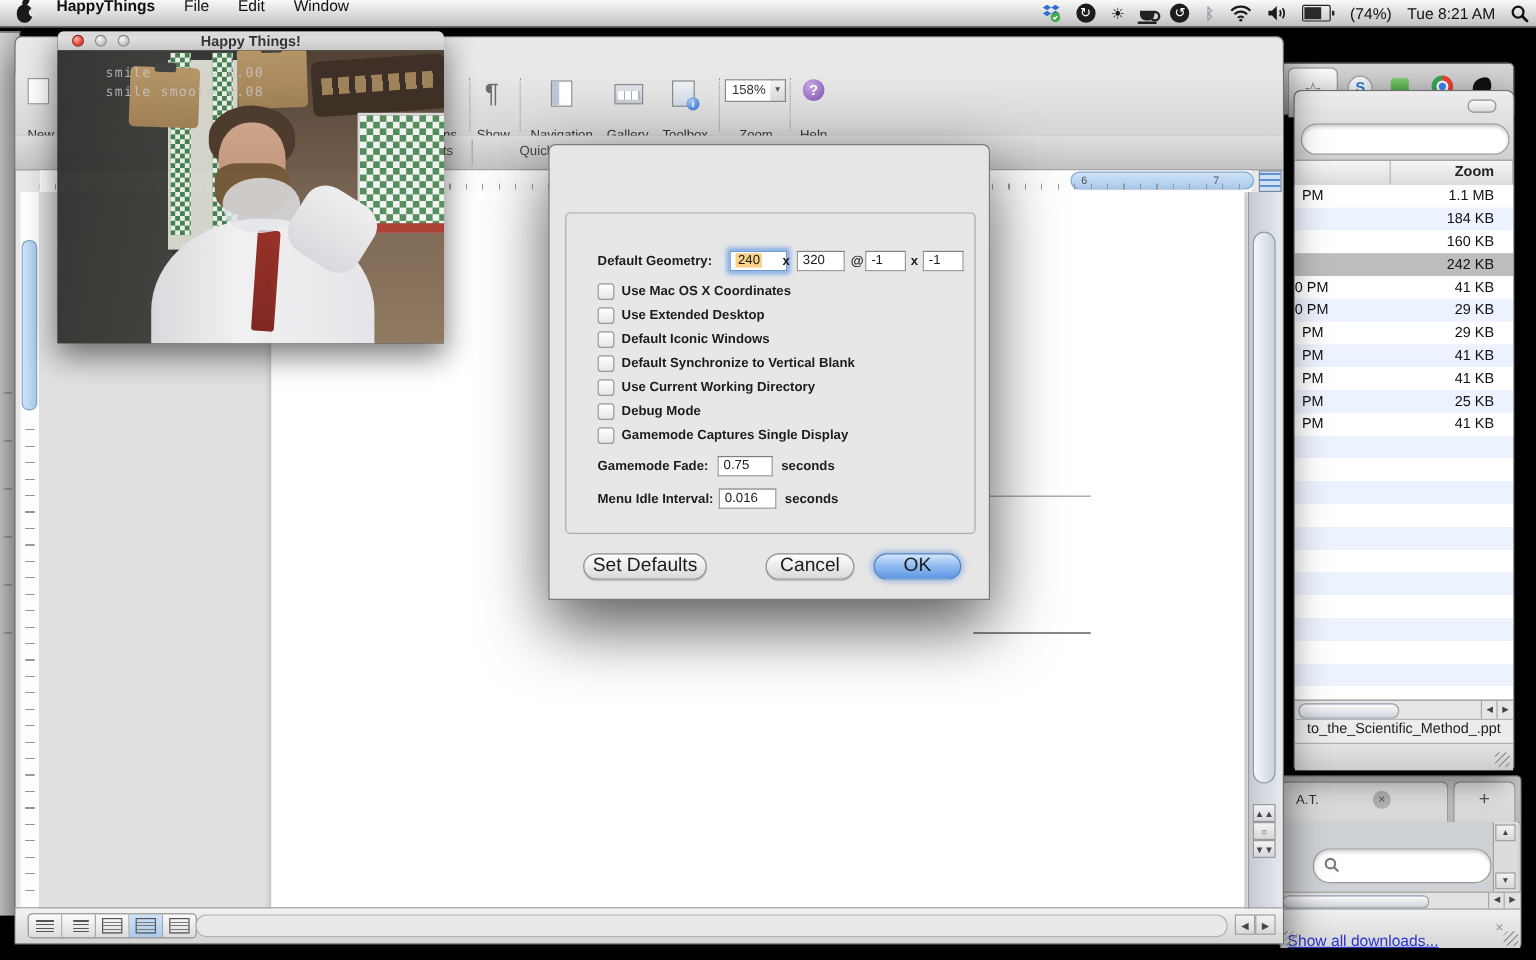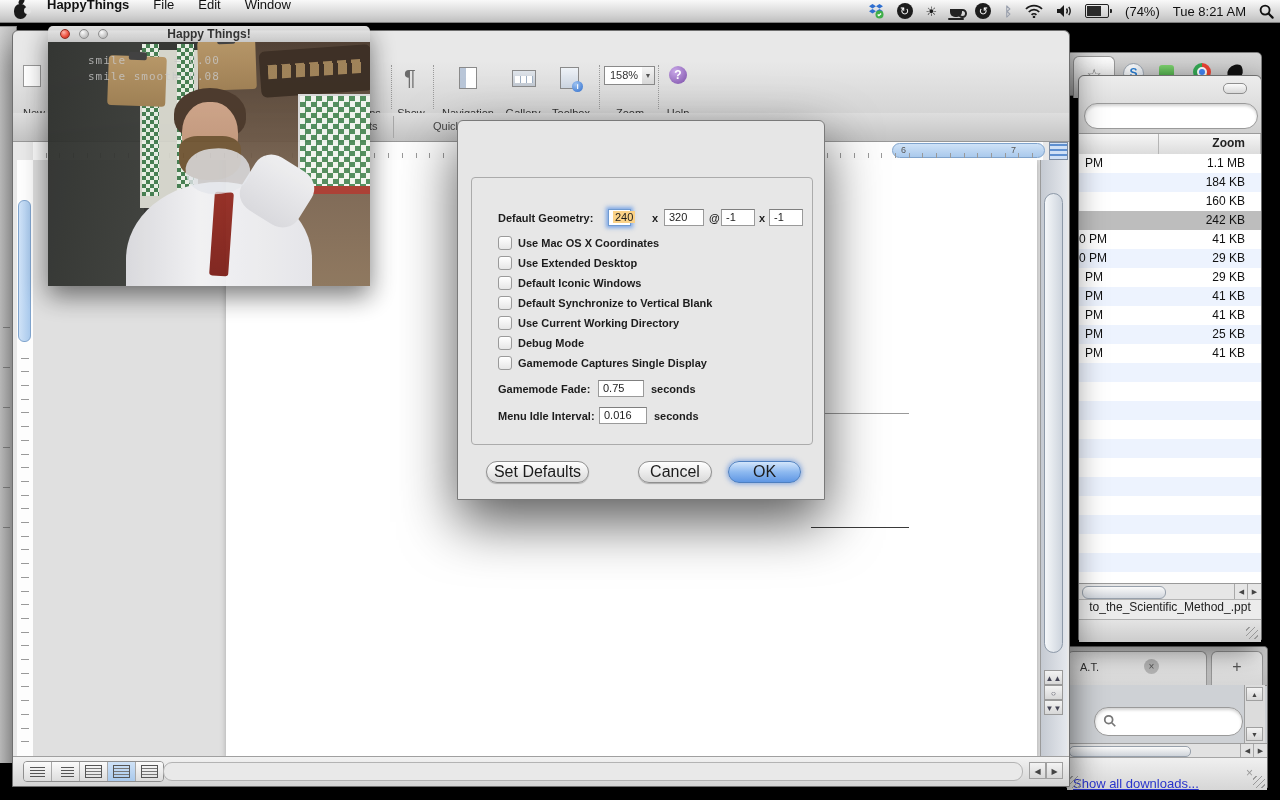--- a/index.html
+++ b/index.html
@@ -499,21 +499,21 @@
       <div class="plastic"></div>
       <div class="cam-text" style="top:12px"><span class="cam-label">smile</span><span>= 0.00</span></div>
       <div class="cam-text" style="top:28px"><span class="cam-label">smile smooth</span><span>= 0.08</span></div>
     </div>
   </div>
 
   <div class="abs" id="glut">
     <div class="groupbox"></div>
 
     <span class="glabel" style="left:40px;top:91px">Default Geometry:</span>
-    <div class="fld focus" style="left:150px;top:88px;width:23px"><span class="selhl">240</span></div>
+    <div class="fld focus" style="left:150px;top:88px;width:48px"><span class="selhl">240</span></div>
     <span class="gsep" style="left:194px;top:91px">x</span>
     <div class="fld" style="left:206px;top:88px;width:40px">320</div>
     <span class="gsep" style="left:251px;top:91px">@</span>
     <div class="fld" style="left:263px;top:88px;width:34px">-1</div>
     <span class="gsep" style="left:301px;top:91px">x</span>
     <div class="fld" style="left:311px;top:88px;width:34px">-1</div>
 
     <div class="cbrow" style="top:114px">
       <div class="cbox"></div>
         <span class="cblabel">Use Mac OS X Coordinates</span>

